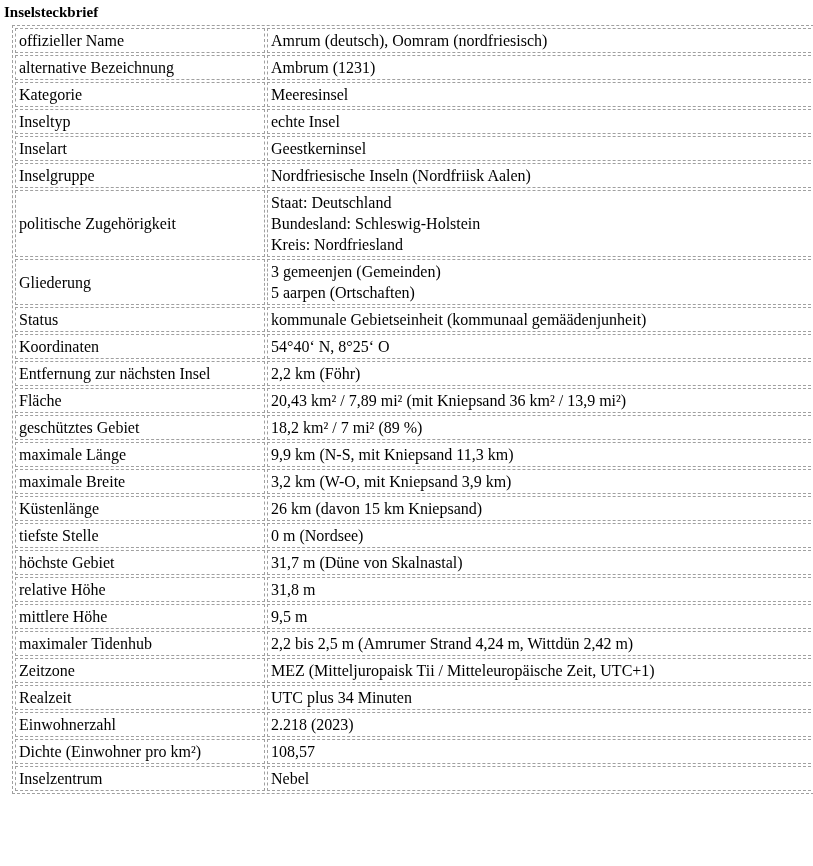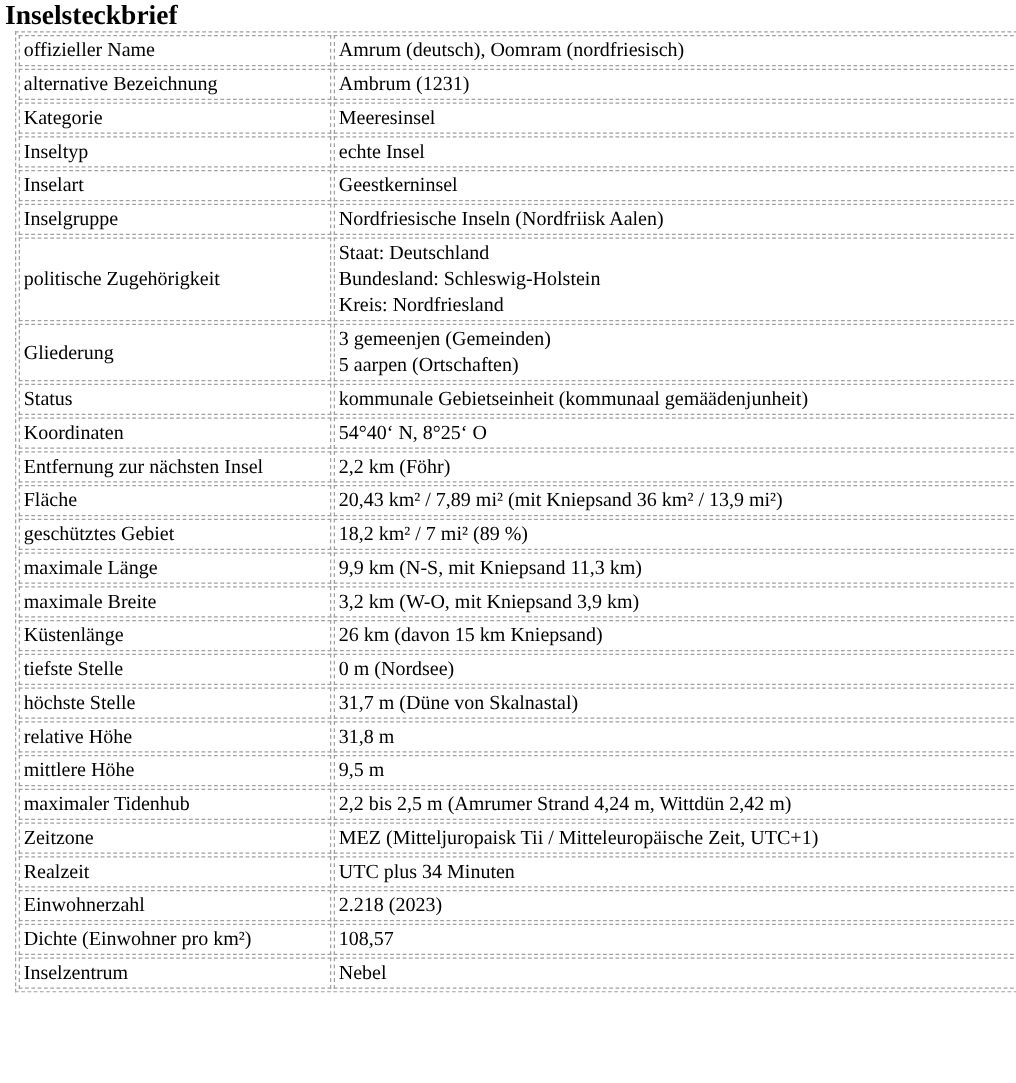--- a/index.html
+++ b/index.html
@@ -6,21 +6,21 @@
     margin: 0;
     padding: 0;
     background: #ffffff;
   }
   body {
     width: 813px;
     font-family: "Liberation Serif", serif;
     color: #000000;
   }
   .page-title {
-    font-size: 22px;
+    font-size: 15px;
     font-weight: bold;
     margin: 2px 0 3px 4px;
     line-height: 20px;
   }
   table.profile {
     border-collapse: separate;
     border-spacing: 2px;
     border: 1px dashed #a0a0a0;
     width: 807px;
     margin-left: 12px;
@@ -150,21 +150,21 @@
           <div>26 km (davon 15 km Kniepsand)</div>
         </td>
   </tr>
       <tr>
     <td class="label-cell">tiefste Stelle</td>
     <td class="value-cell">
           <div>0 m (Nordsee)</div>
         </td>
   </tr>
       <tr>
-    <td class="label-cell">höchste Stelle</td>
+    <td class="label-cell">höchste Gebiet</td>
     <td class="value-cell">
           <div>31,7 m (Düne von Skalnastal)</div>
         </td>
   </tr>
       <tr>
     <td class="label-cell">relative Höhe</td>
     <td class="value-cell">
           <div>31,8 m</div>
         </td>
   </tr>

